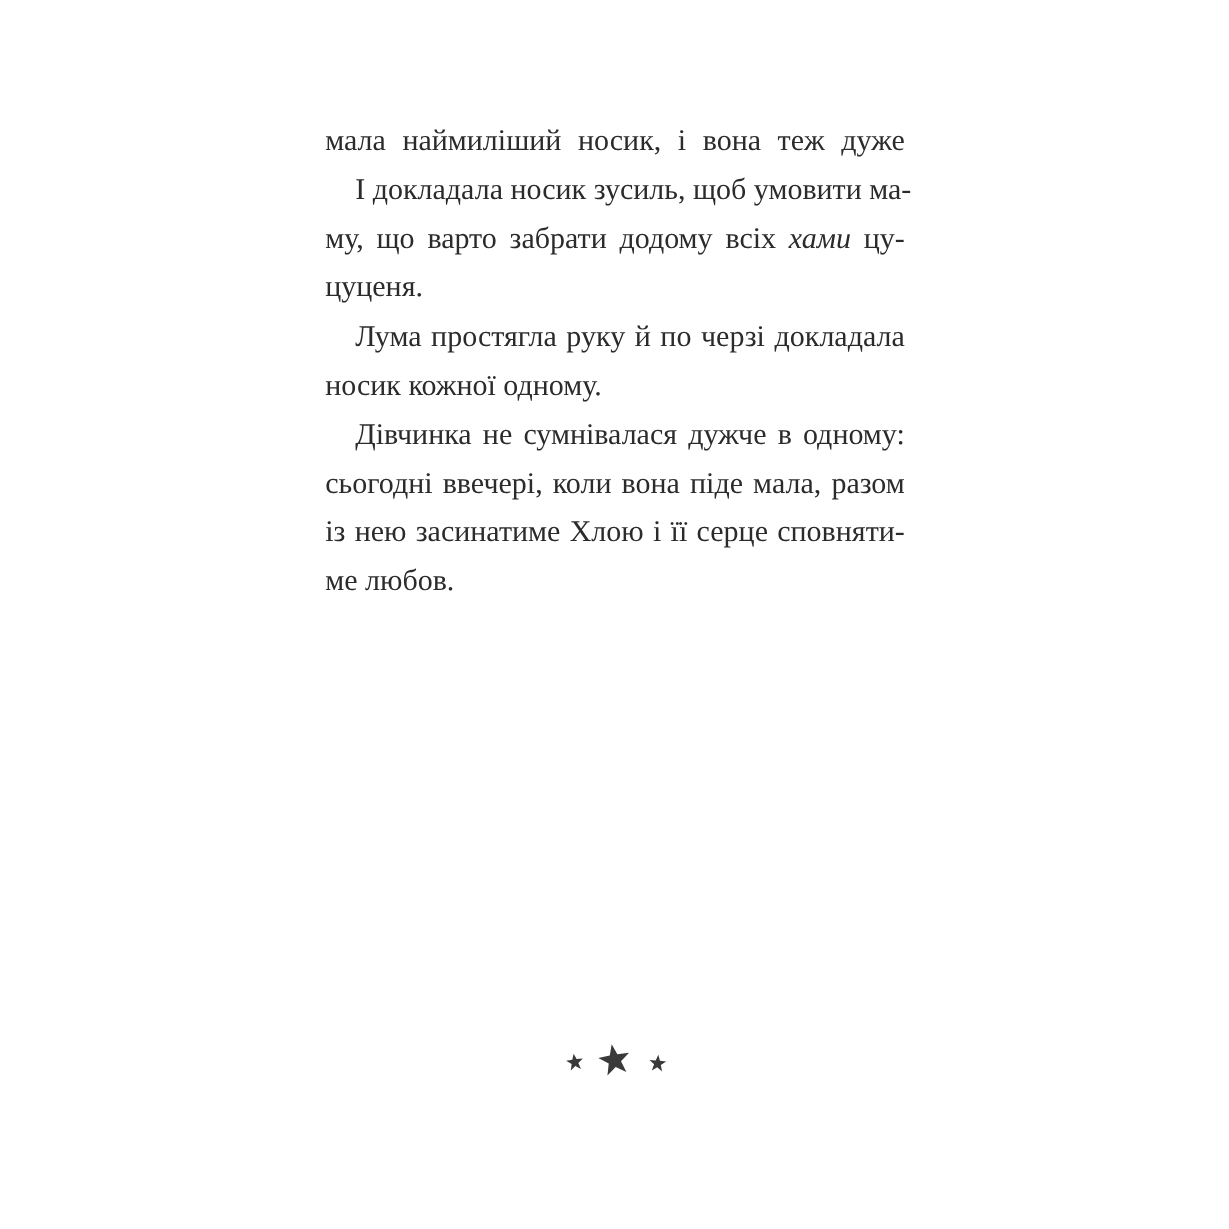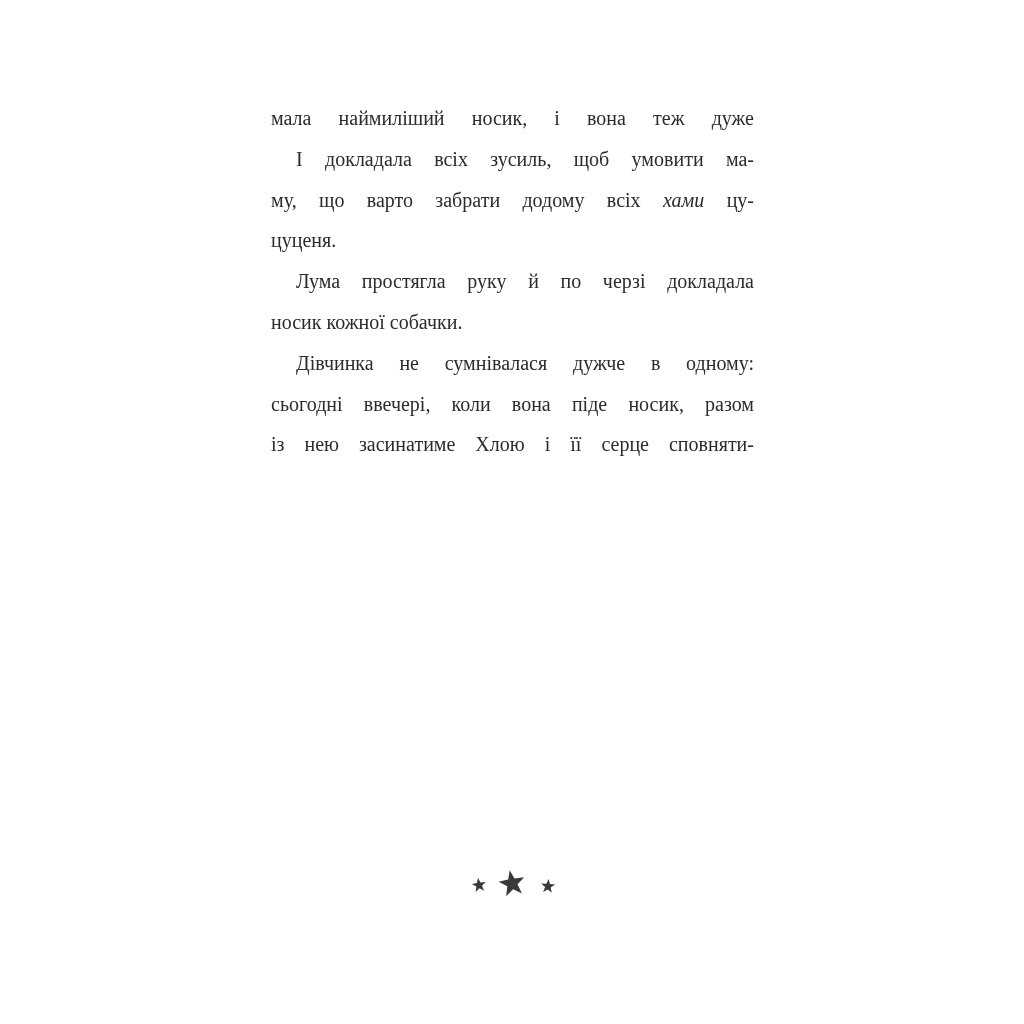--- a/index.html
+++ b/index.html
@@ -12,21 +12,21 @@
       height: 1024px;
       position: relative;
       overflow: hidden;
     }
     .page {
       position: absolute;
       left: 271px;
       top: 98px;
       width: 483px;
       font-family: "Liberation Serif", "DejaVu Serif", serif;
-      font-size: 20px;
+      font-size: 25px;
       line-height: 40.8px;
       color: #2b2b2b;
     }
     .line {
       display: block;
       white-space: nowrap;
       height: 40.8px;
     }
     .justify {
       text-align: justify;
@@ -54,34 +54,35 @@
 
 <div class="page">
 
   <div class="para">
     <span class="line justify">мала наймиліший носик, і вона теж дуже</span>
   </div>
 
 
 
   <div class="para">
-    <span class="line justify indent">І докладала всіх зусиль, щоб умовити ма-</span>
+    <span class="line justify indent">І докладала носик зусиль, щоб умовити ма-</span>
     <span class="line justify"><span>му, що варто забрати додому всіх </span><em>хами</em><span> цу-</span></span>
     <span class="line">цуценя.</span>
   </div>
 
   <div class="para">
     <span class="line justify indent">Лума простягла руку й по черзі докладала</span>
-    <span class="line">носик кожної собачки.</span>
+    <span class="line">носик кожної одному.</span>
   </div>
 
   <div class="para">
     <span class="line justify indent">Дівчинка не сумнівалася дужче в одному:</span>
-    <span class="line justify">сьогодні ввечері, коли вона піде носик, разом</span>
+    <span class="line justify">сьогодні ввечері, коли вона піде мала, разом</span>
     <span class="line justify">із нею засинатиме Хлою і її серце сповняти-</span>
+    <span class="line">ме любов.</span>
   </div>
 </div>
 
 <div class="ornament">
   <svg width="104" height="34" viewBox="0 0 104 34" xmlns="http://www.w3.org/2000/svg">
 
     <g fill="#3a3a3a" transform="translate(17,19)">
       <path d="M0,-7 L1.8,-2.2 L7,-2 L2.8,1.2 L4.3,6.5 L0,3.4 L-4.3,6.5 L-2.8,1.2 L-7,-2 L-1.8,-2.2 Z" transform="rotate(-8)"></path>
     </g>
 

